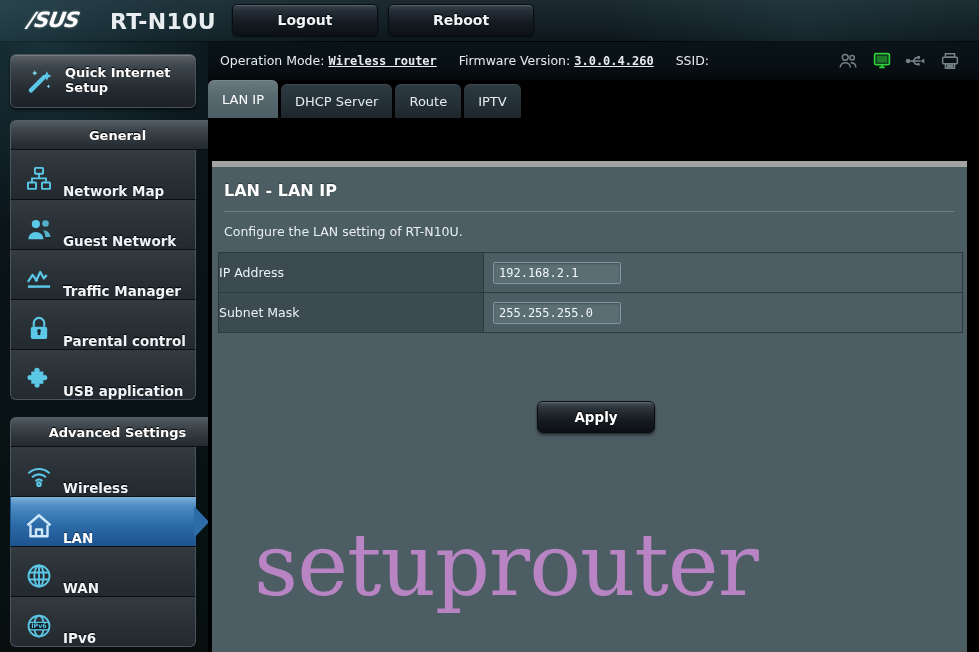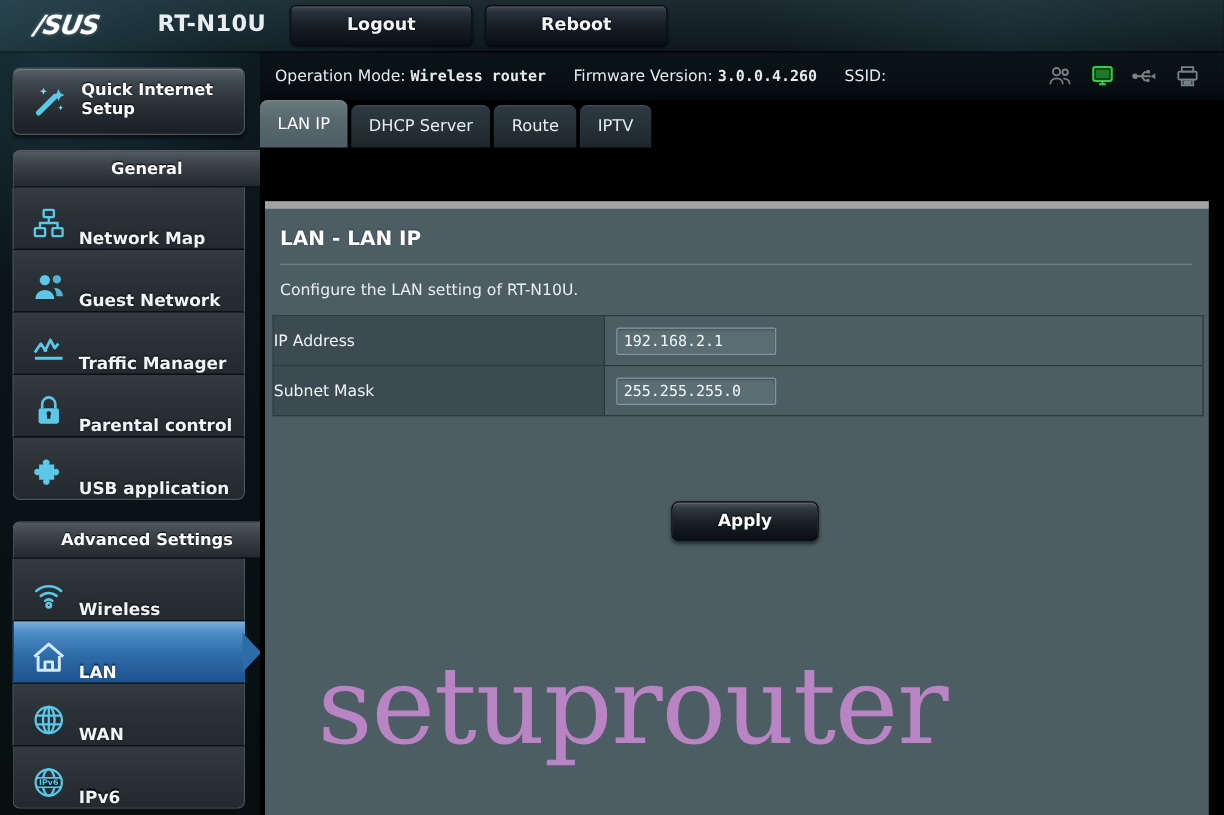--- a/index.html
+++ b/index.html
@@ -24,22 +24,22 @@
   }
   #asus-logo {
     position: absolute; left: 28px; top: 8px;
     font-family: "DejaVu Sans", sans-serif;
     font-size: 21px; font-weight: bold; font-style: italic;
     color: #fff; letter-spacing: -1px;
     transform: skewX(-10deg);
     text-shadow: 0 0 3px rgba(255,255,255,.35);
   }
   #model-name {
-    position: absolute; left: 126px; top: 9px;
-    font-size: 18px; font-weight: bold; color: #e8eef0;
+    position: absolute; left: 110px; top: 9px;
+    font-size: 22px; font-weight: bold; color: #e8eef0;
     letter-spacing: .3px;
   }
   .hdr-btn {
     position: absolute; top: 4px; height: 32px;
     background: linear-gradient(180deg, #3b4750 0%, #26303a 18%, #151c22 55%, #0c1116 100%);
     border: 1px solid #0a0e12; border-radius: 5px;
     color: #f2f6f8; font-size: 14px; font-weight: bold;
     display: flex; align-items: center; justify-content: center;
     box-shadow: inset 0 1px 0 rgba(255,255,255,.13), 0 1px 2px rgba(0,0,0,.7);
     cursor: pointer; text-shadow: 0 -1px 1px #000;
@@ -66,21 +66,21 @@
   #status-strip {
     position: absolute; left: 208px; top: 42px; width: 771px; height: 38px;
     background: linear-gradient(180deg, #0a1418 0%, #081014 60%, #05090c 100%);
     color: #e4ecee; font-size: 12.5px;
   }
   #status-text {
     position: absolute; left: 12px; top: 11px; white-space: nowrap;
   }
   #status-text .val {
     font-family: "DejaVu Sans Mono", monospace;
-    font-weight: bold; font-size: 12px;
+    font-weight: bold; text-decoration: underline; font-size: 12px;
   }
   #status-text .gap { display: inline-block; width: 14px; }
   #status-icons {
     position: absolute; right: 18px; top: 8px;
     display: flex; gap: 12px; align-items: center;
   }
   .sicon { width: 22px; height: 22px; opacity: .72; cursor: pointer; }
   .sicon.active { opacity: 1; }
 
   

